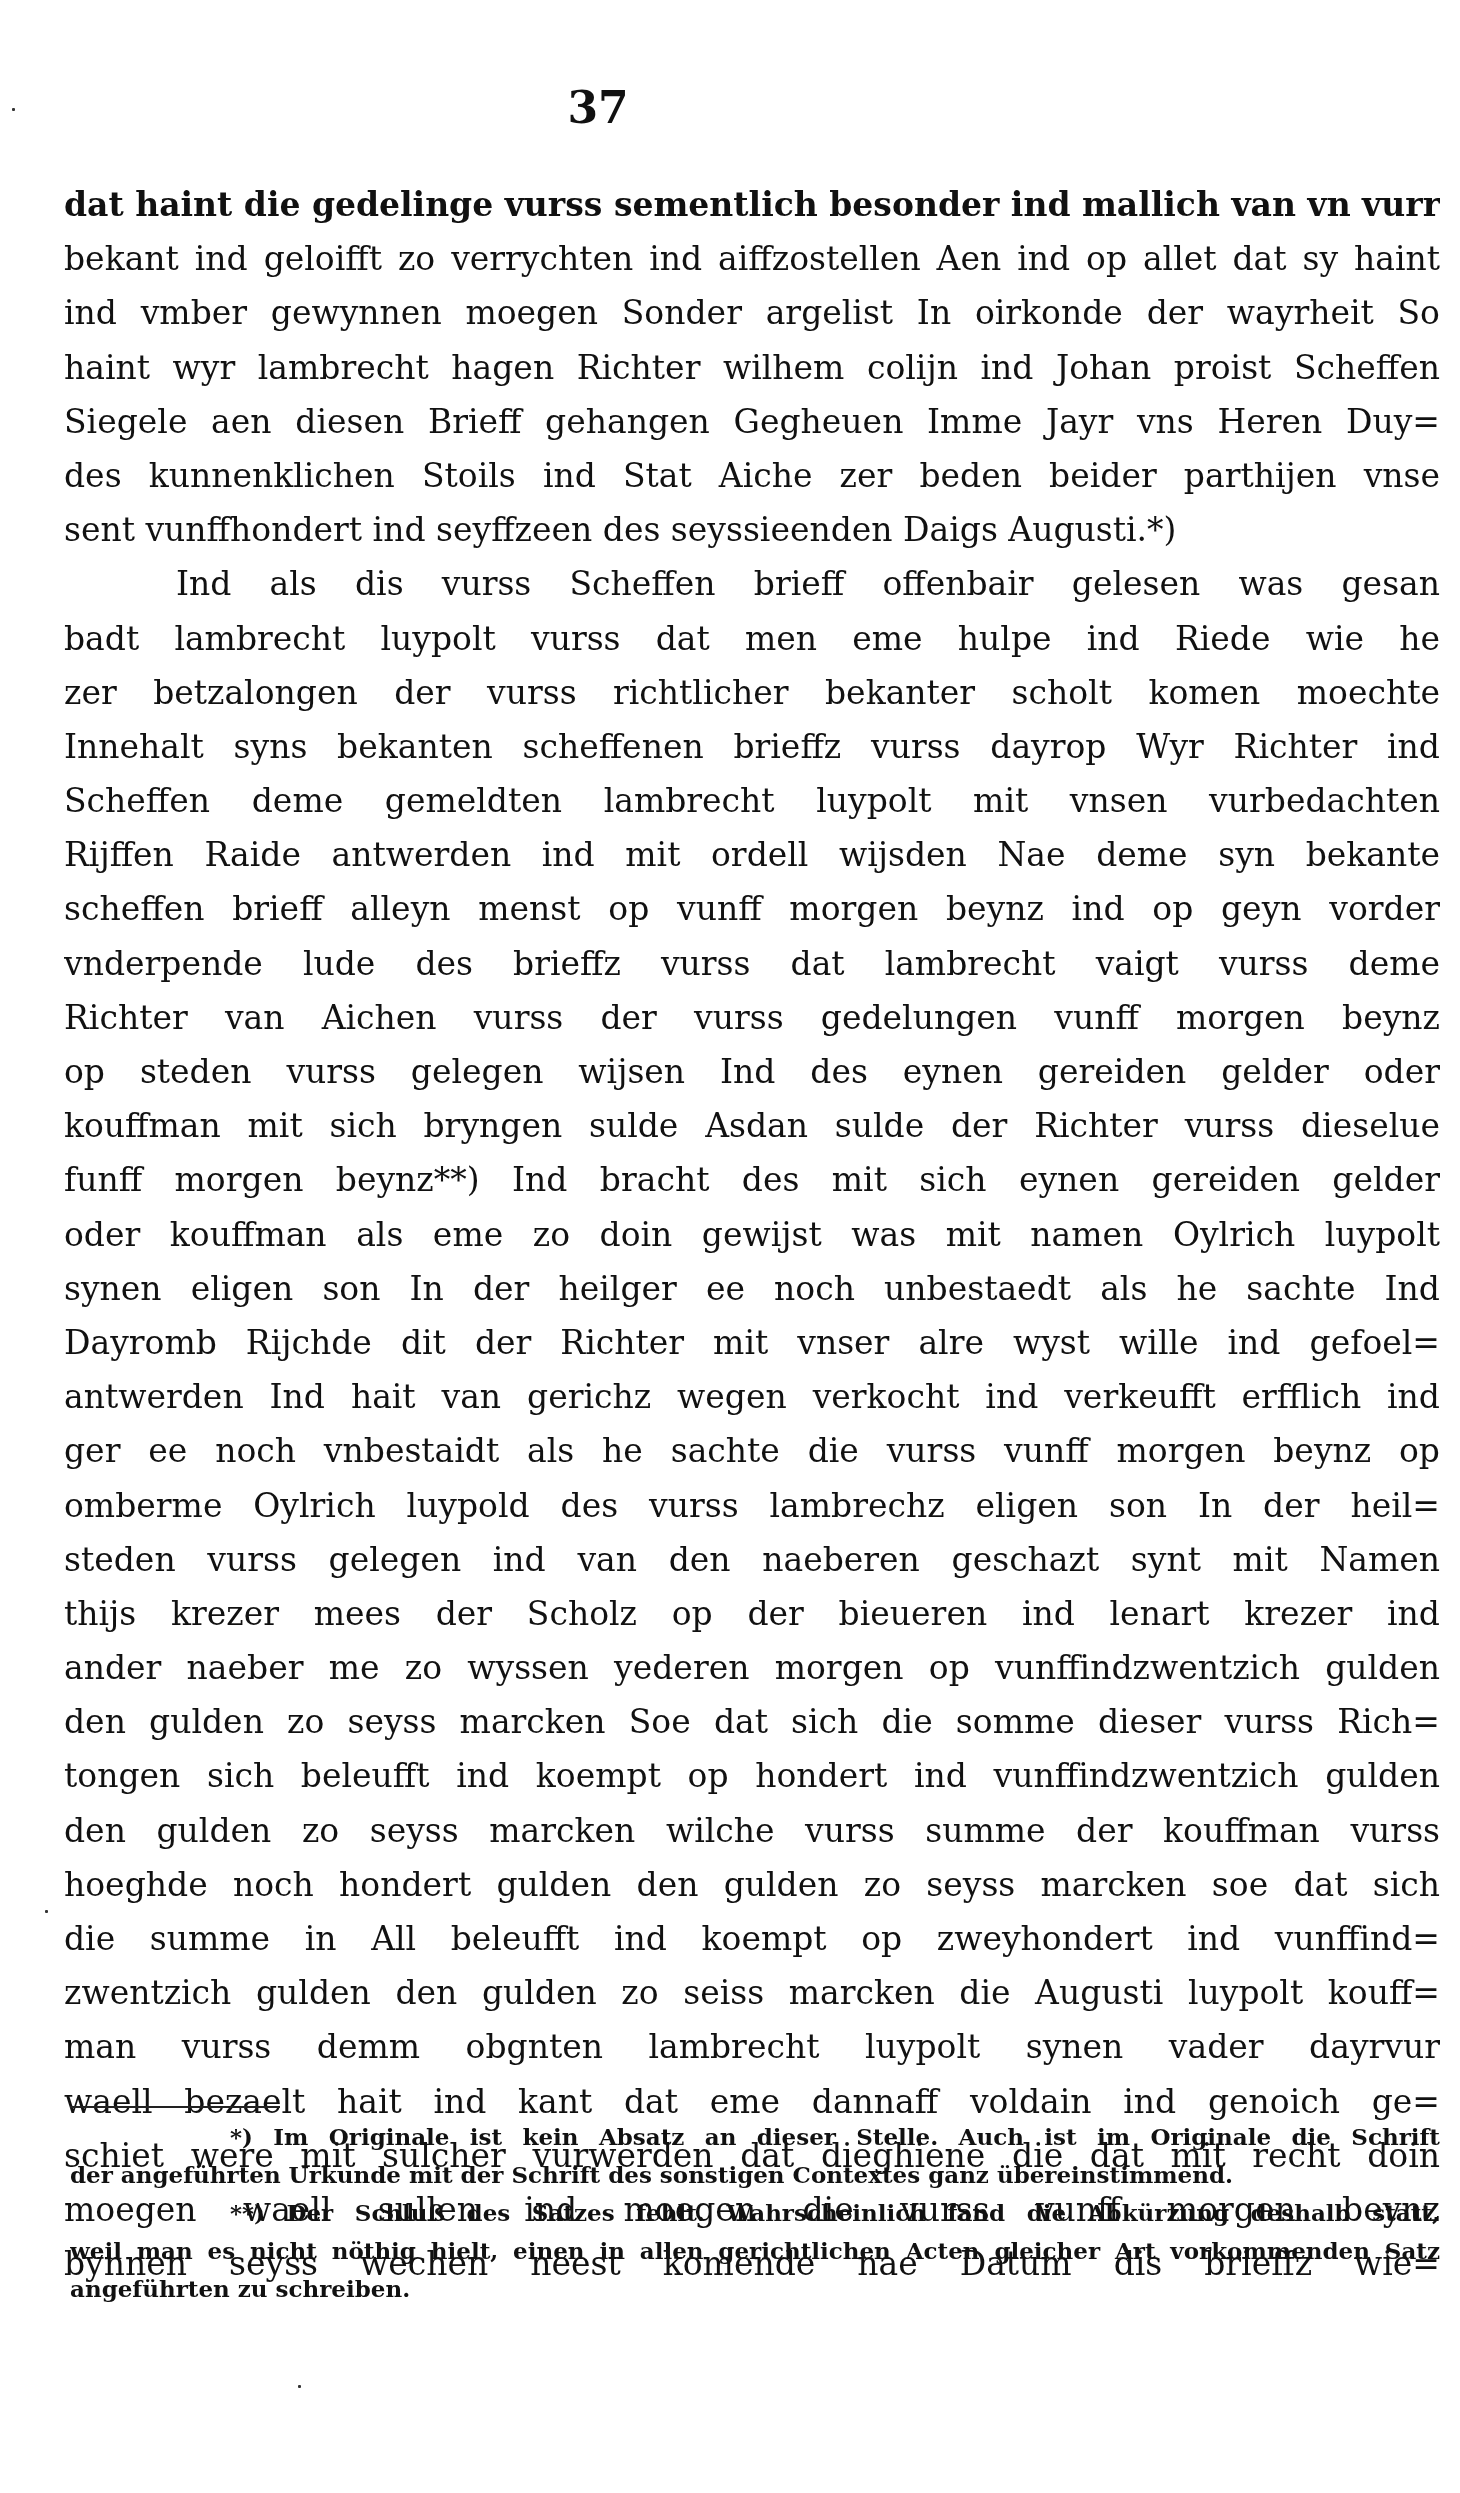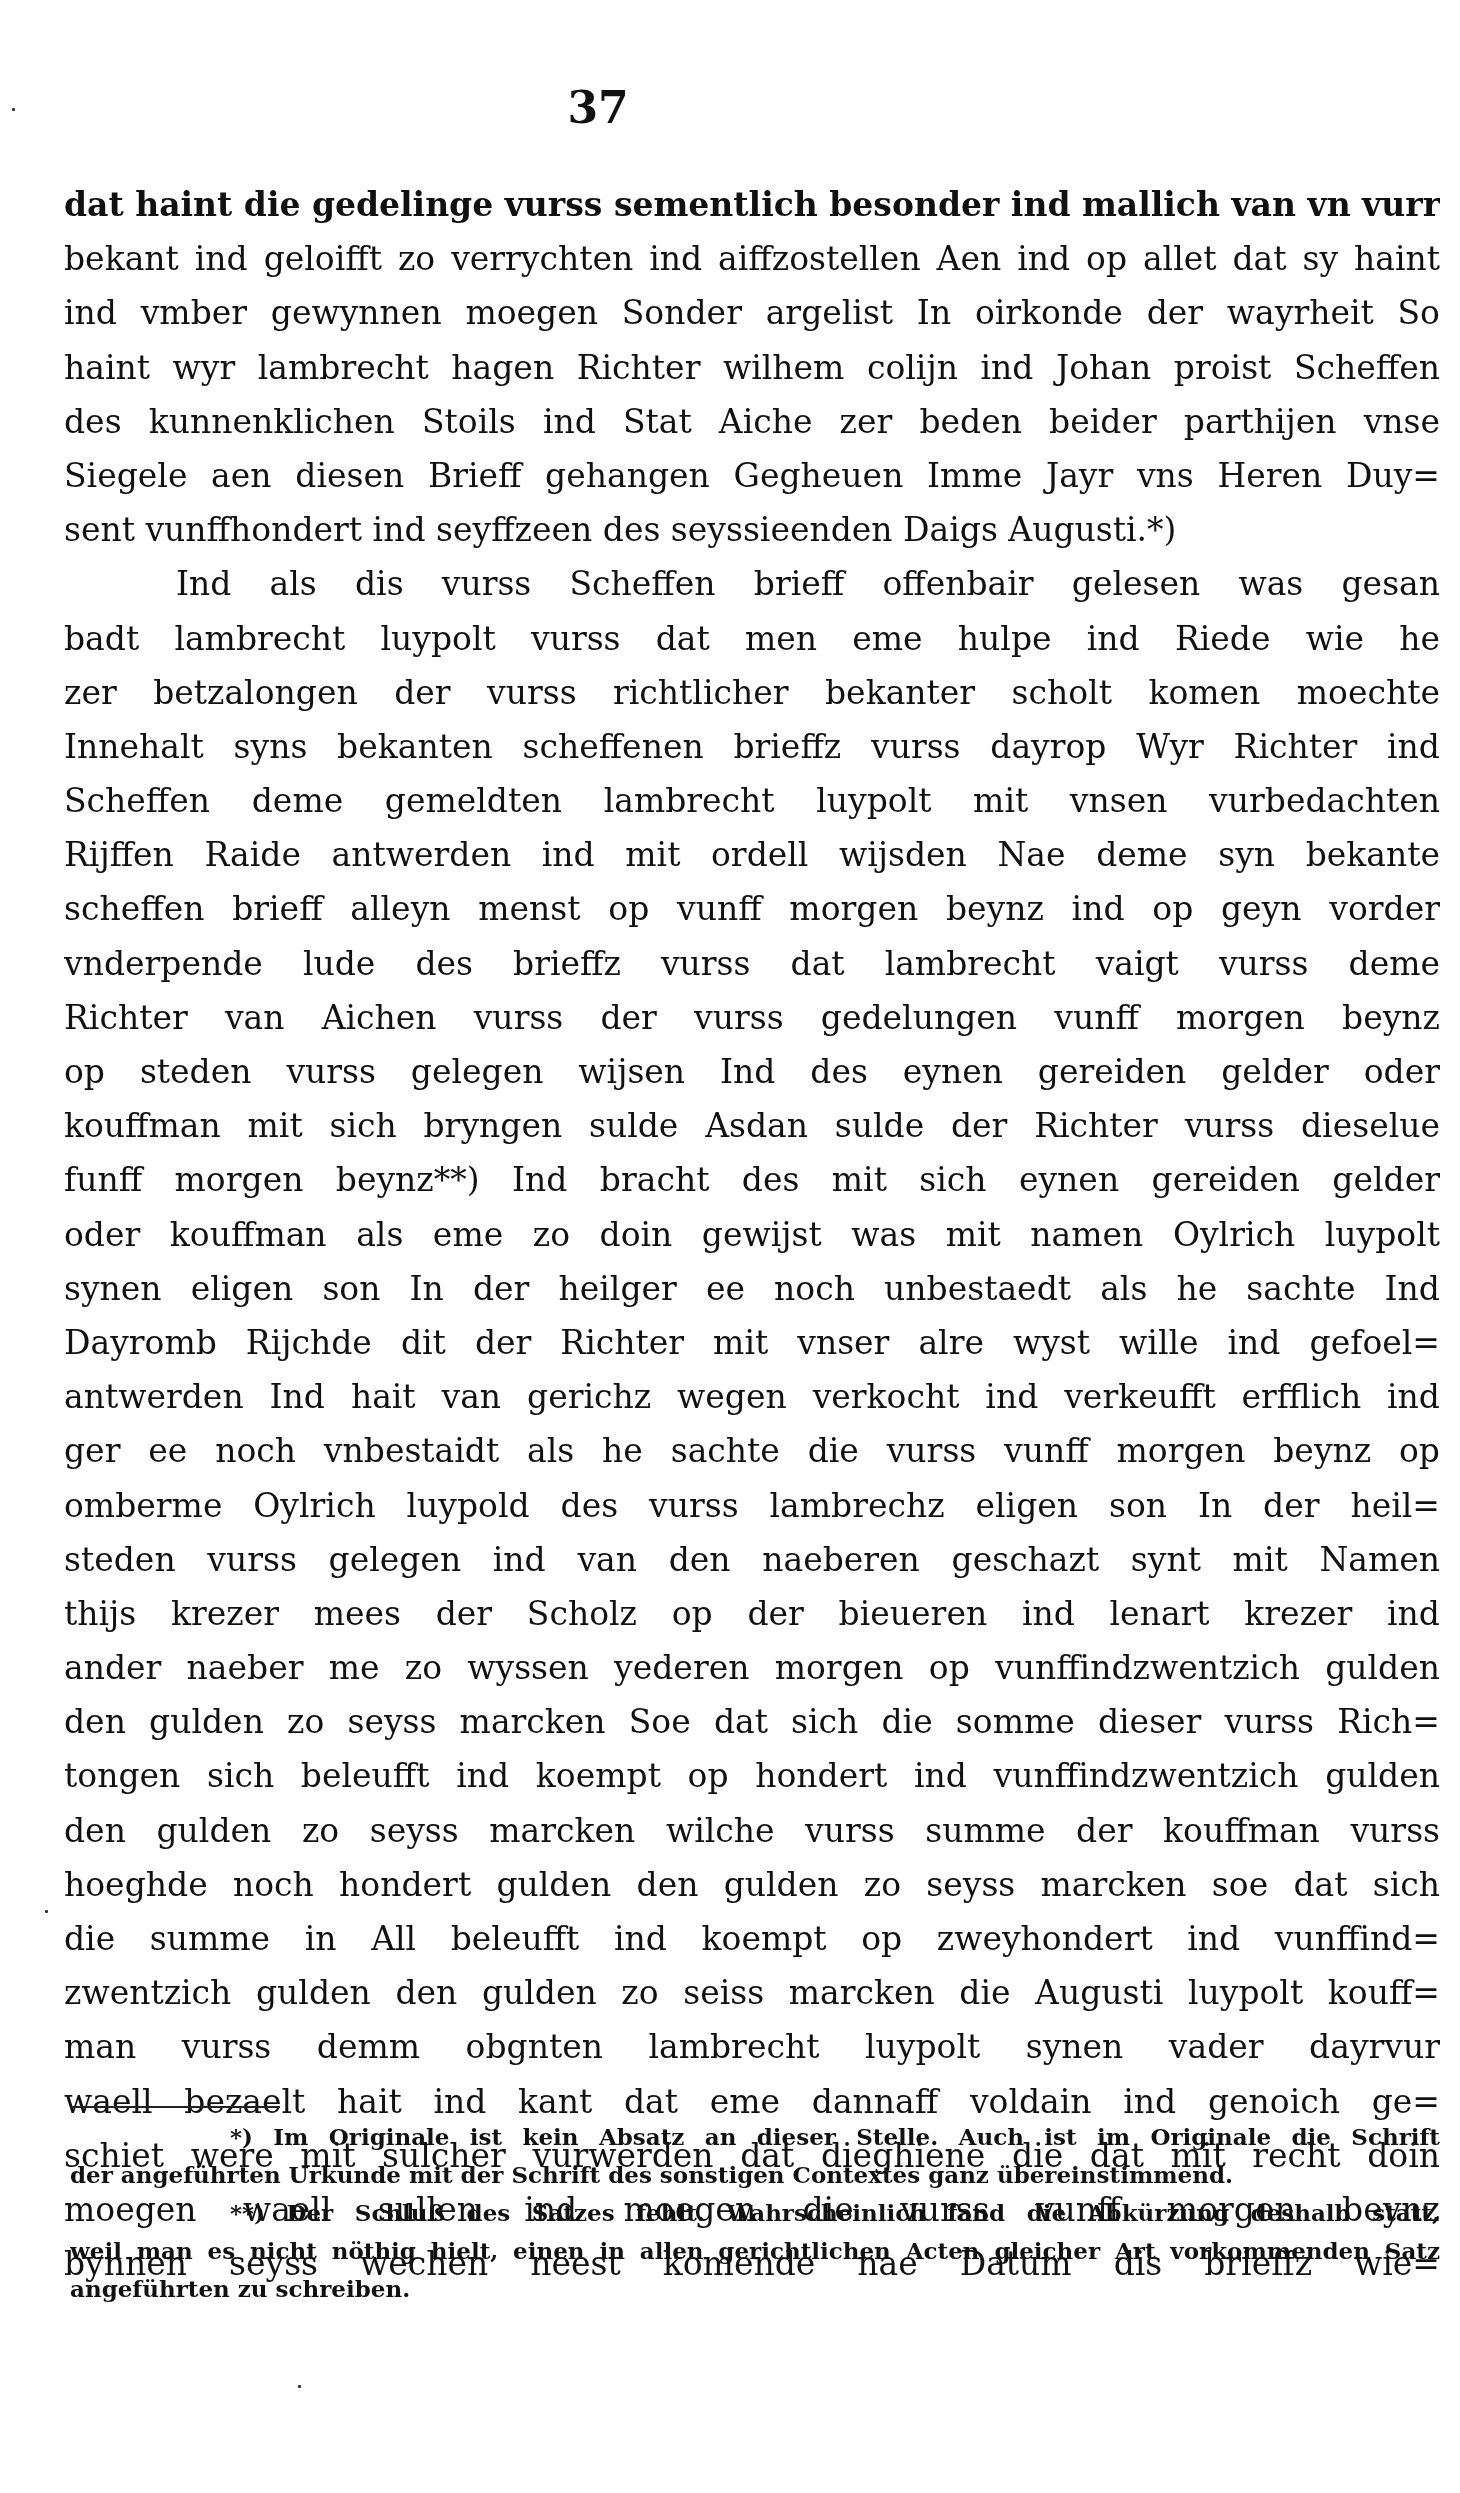--- a/index.html
+++ b/index.html
@@ -37,22 +37,22 @@
 
 <div>
   <div class="page-number">37</div>
 
   <div class="body-text">
     <div>
       <span class="line bold">dat haint die gedelinge vurss sementlich besonder ind mallich van vn vurral</span>
       <span class="line">bekant ind geloifft zo verrychten ind aiffzostellen Aen ind op allet dat sy haint</span>
       <span class="line">ind vmber gewynnen moegen Sonder argelist In oirkonde der wayrheit So</span>
       <span class="line">haint wyr lambrecht hagen Richter wilhem colijn ind Johan proist Scheffen</span>
+      <span class="line">Siegele aen diesen Brieff gehangen Gegheuen Imme Jayr vns Heren Duy=</span>
       <span class="line">des kunnenklichen Stoils ind Stat Aiche zer beden beider parthijen vnse</span>
-      <span class="line">Siegele aen diesen Brieff gehangen Gegheuen Imme Jayr vns Heren Duy=</span>
       <span class="line last">sent vunffhondert ind seyffzeen des seyssieenden Daigs Augusti.*)</span>
     </div>
     <div>
       <span class="line indent">Ind als dis vurss Scheffen brieff offenbair gelesen was gesan</span>
       <span class="line">badt lambrecht luypolt vurss dat men eme hulpe ind Riede wie he</span>
       <span class="line">zer betzalongen der vurss richtlicher bekanter scholt komen moechte</span>
       <span class="line">Innehalt syns bekanten scheffenen brieffz vurss dayrop Wyr Richter ind</span>
       <span class="line">Scheffen deme gemeldten lambrecht luypolt mit vnsen vurbedachten</span>
       <span class="line">Rijffen Raide antwerden ind mit ordell wijsden Nae deme syn bekante</span>
       <span class="line">scheffen brieff alleyn menst op vunff morgen beynz ind op geyn vorder</span>

